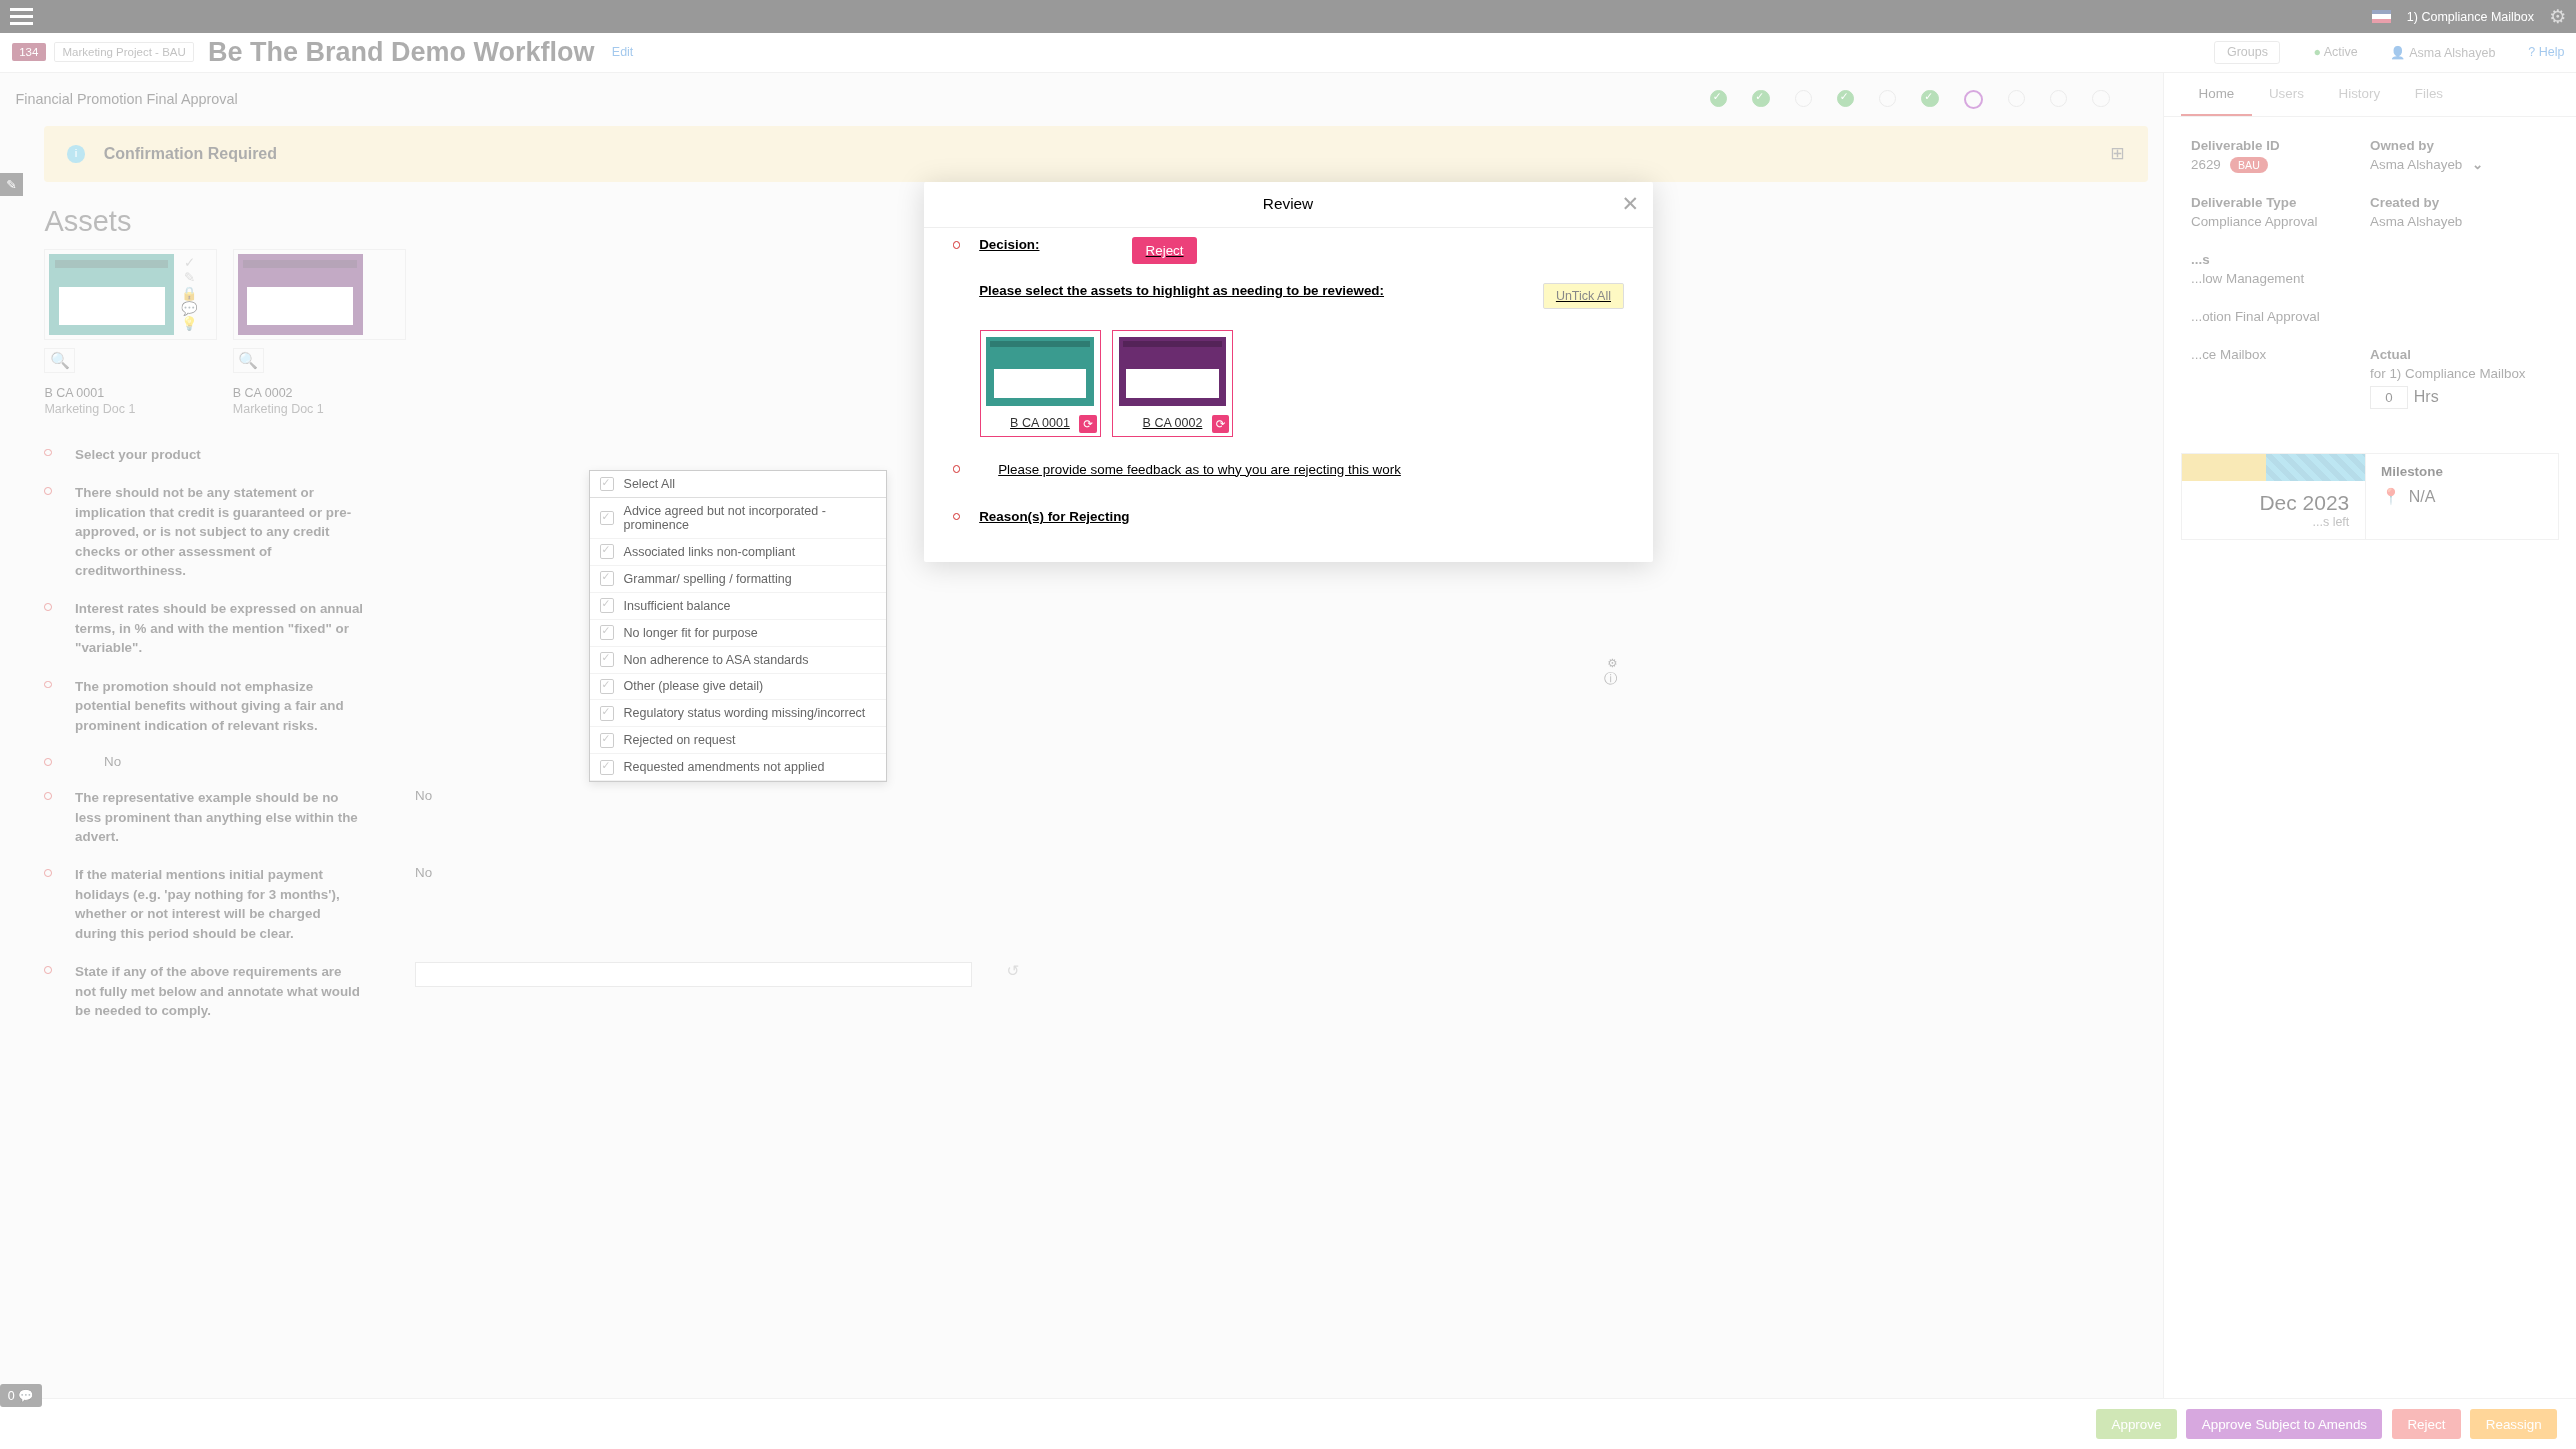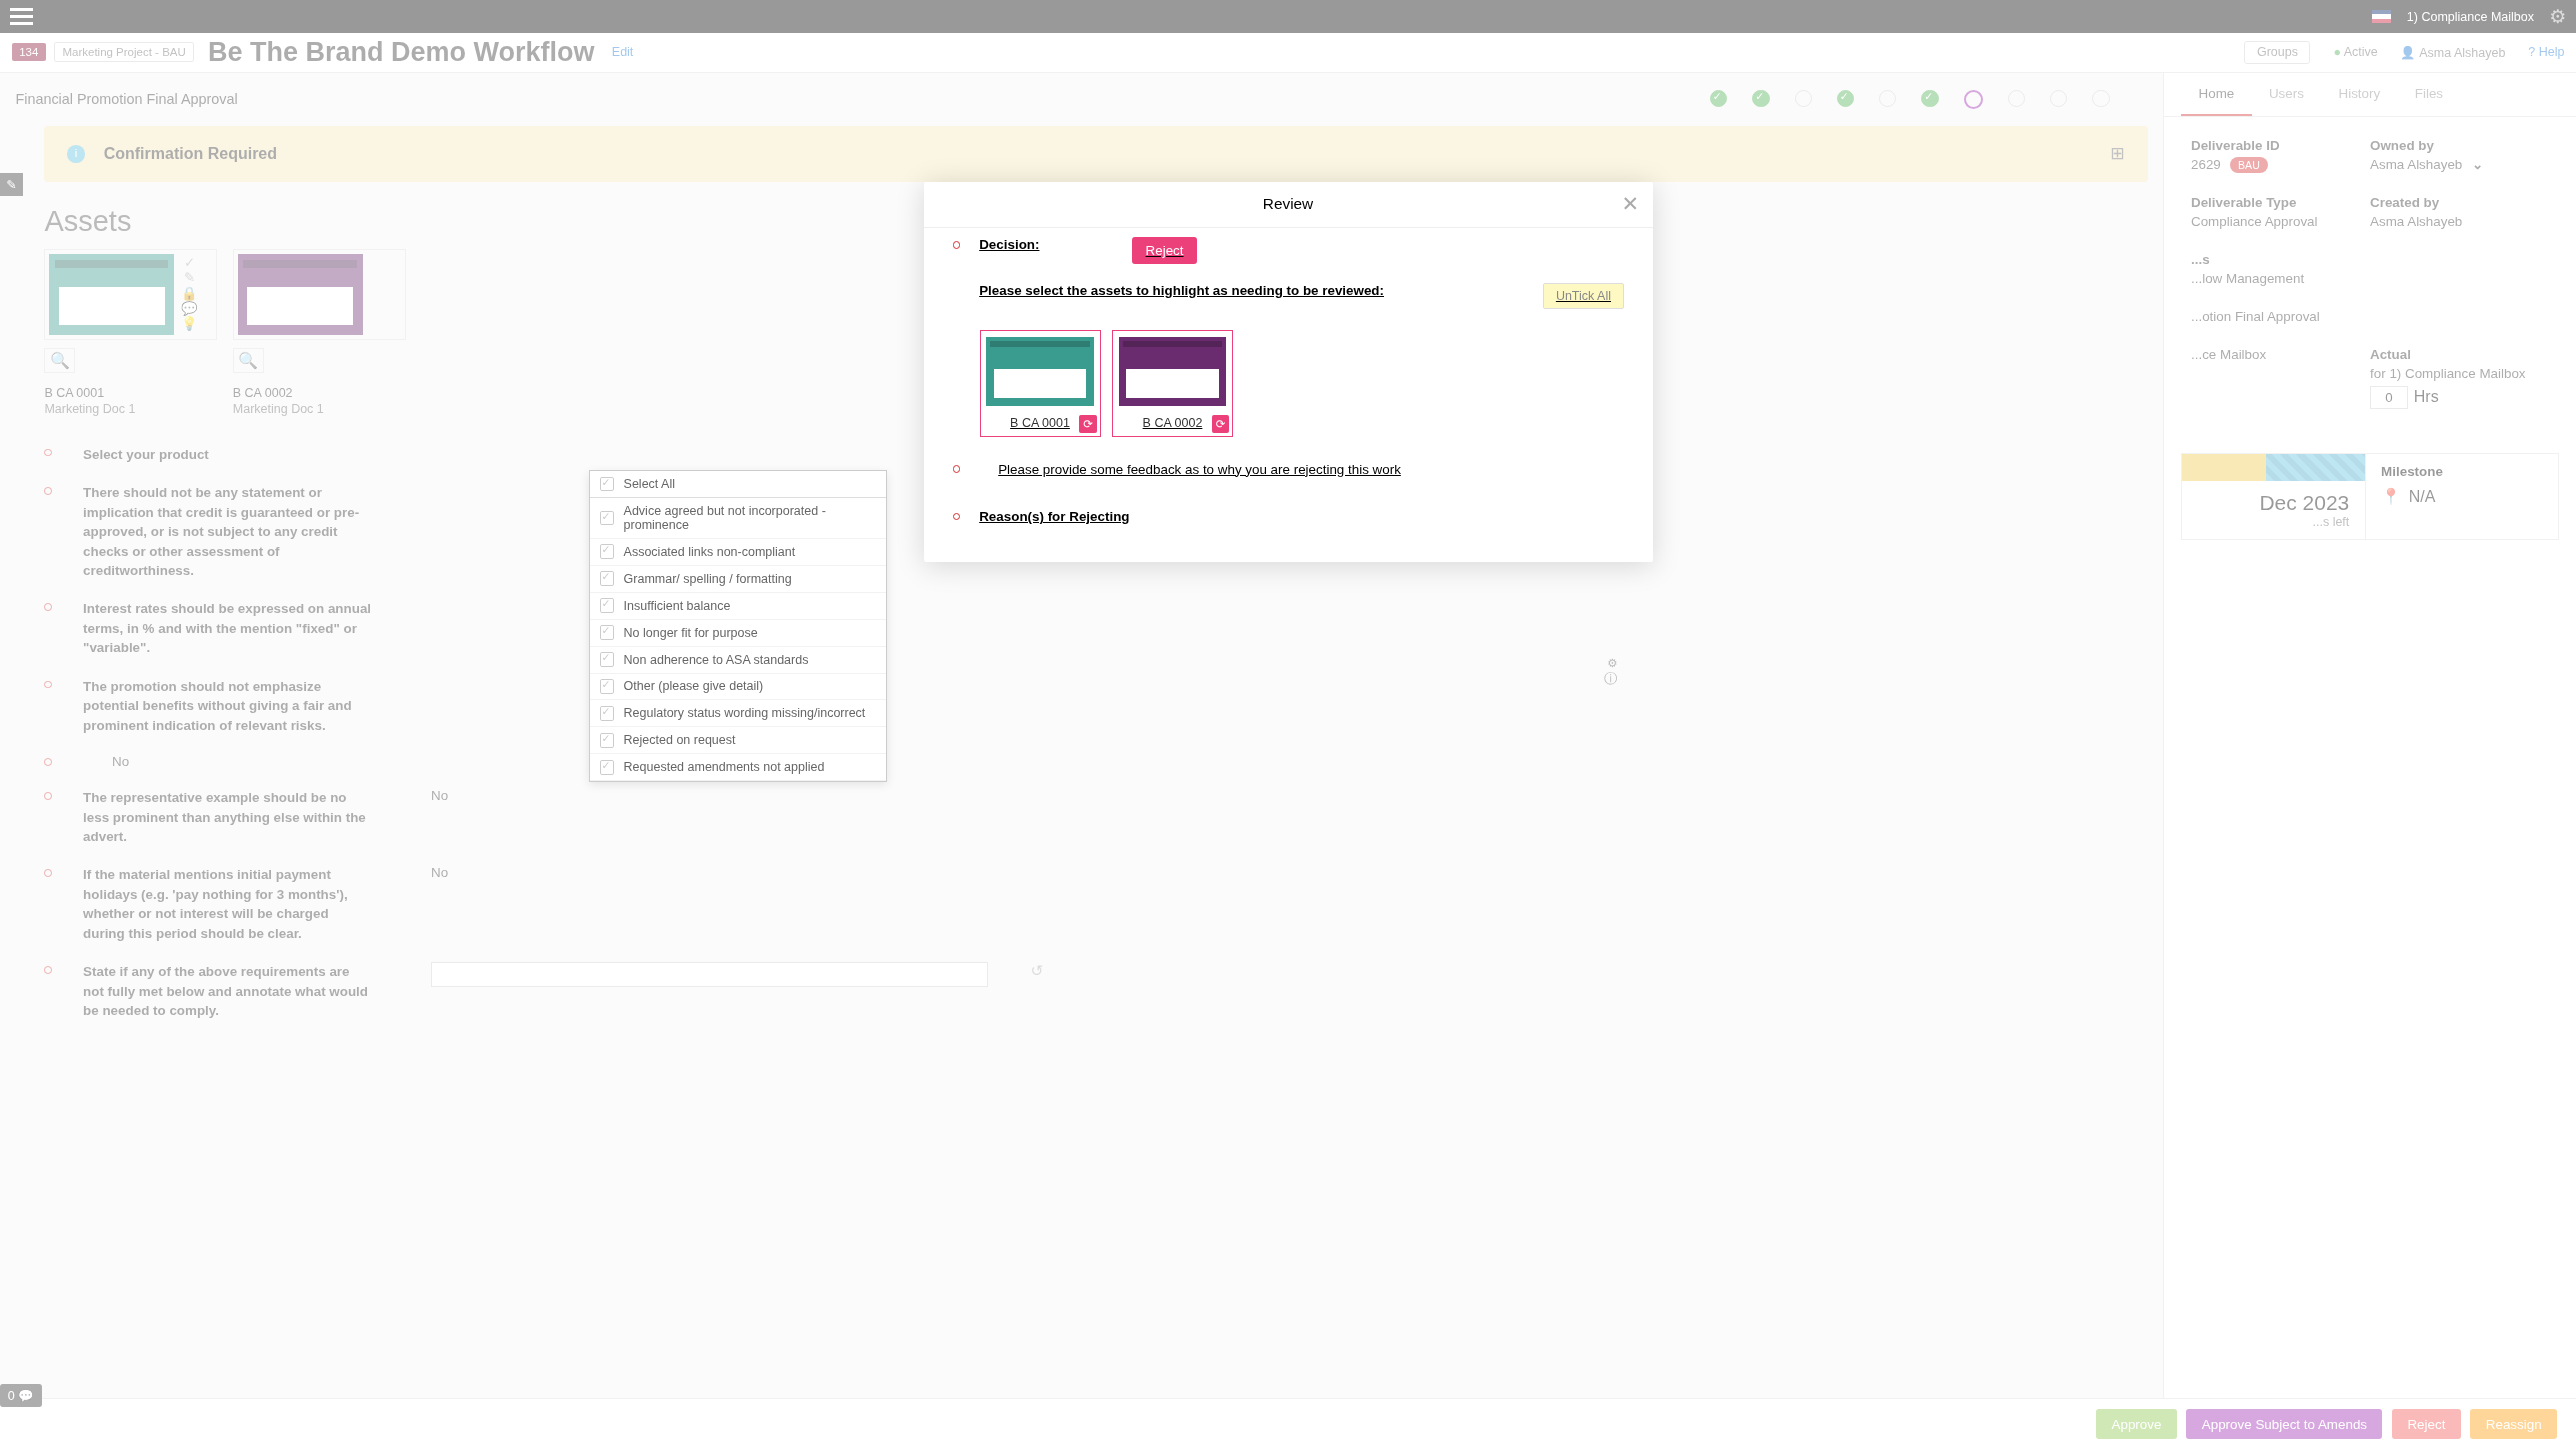--- a/index.html
+++ b/index.html
@@ -12,21 +12,21 @@
 .topbar-right { margin-left: auto; display: flex; align-items: center; gap: 15.4px; font-size: 12.5px; }
 .flag { width: 19px; height: 13.4px; background: linear-gradient(#012169 33%, #fff 33% 66%, #C8102E 66%); }
 .gear { font-size: 19px; color: #aaa; }
 
 
 .header { background: #fff; border-bottom: 1px solid #ddd; padding: 3.8px 11.5px; display: flex; align-items: center; gap: 7.7px; }
 .id-badge { background: #8b1538; color: #fff; padding: 2.9px 7.7px; font-size: 11.5px; border-radius: 1.9px; }
 .proj-badge { background: #fff; border: 1px solid #ccc; color: #666; padding: 2.9px 7.7px; font-size: 11.5px; border-radius: 1.9px; }
 .page-title { font-size: 27px; font-weight: 700; color: #333; margin-left: 5.8px; }
 .edit-link { color: #1976d2; font-size: 12.5px; margin-left: 9.6px; }
-.header-right { margin-left: auto; display: flex; align-items: center; gap: 23px; font-size: 12.5px; color: #666; }
+.header-right { margin-left: auto; display: flex; align-items: center; gap: 33px; font-size: 12.5px; color: #666; }
 .groups-btn { border: 1px solid #ccc; padding: 3.8px 11.5px; border-radius: 2.9px; }
 .active-ind { color: #4caf50; }
 
 
 .main { display: flex; height: calc(100vh - 61px); }
 .left-col { flex: 1; padding: 7.7px 15.4px 67px; overflow: auto; min-width: 0; }
 .right-col { width: 413px; border-left: 1px solid #ddd; padding: 0; background: #fff; overflow: auto; }
 
 
 .stage-row { display: flex; align-items: center; padding: 9.6px 0 17.3px; }
@@ -54,21 +54,21 @@
 .asset-thumb.purple::before { background: #4a1c4f; }
 .asset-thumb::after { content: ""; position: absolute; left: 9.6px; right: 9.6px; bottom: 9.6px; height: 38px; background: #fff; }
 .asset-tools { width: 31px; display: flex; flex-direction: column; align-items: center; gap: 1.9px; padding: 1.9px 0; }
 .asset-tools span { color: #aaa; font-size: 13.4px; line-height: 1; }
 .asset-zoom { border: 1px solid #ddd; width: 31px; height: 25px; display: flex; align-items: center; justify-content: center; margin-top: 7.7px; color: #aaa; }
 .asset-name { font-size: 12.5px; color: #333; margin-top: 13.4px; }
 .asset-sub { font-size: 12.5px; color: #666; margin-top: 1.9px; }
 
 
 .checklist { margin-left: 29px; }
-.check-item { display: flex; gap: 31px; margin-bottom: 19px; align-items: flex-start; }
+.check-item { display: flex; gap: 23px; margin-bottom: 19px; align-items: flex-start; }
 .bullet { width: 7.7px; height: 7.7px; border: 1.9px solid #d32f2f; border-radius: 50%; margin-top: 3.8px; flex-shrink: 0; }
 .check-text { font-size: 13.4px; color: #333; font-weight: 600; max-width: 288px; line-height: 1.45; }
 .check-answer { font-size: 13.4px; color: #333; margin-left: 29px; }
 .check-input { flex: 1; max-width: 557px; height: 25px; border: 1px solid #ccc; margin-left: 29px; }
 .undo-icon { color: #aaa; font-size: 15.4px; margin-left: 11.5px; }
 
 
 .tabs { display: flex; border-bottom: 1px solid #ddd; padding: 0 17.3px; }
 .tab { padding: 13.4px 17.3px; font-size: 13.4px; color: #888; cursor: pointer; }
 .tab.active { color: #333; border-bottom: 2.9px solid #d32f2f; font-weight: 500; }

